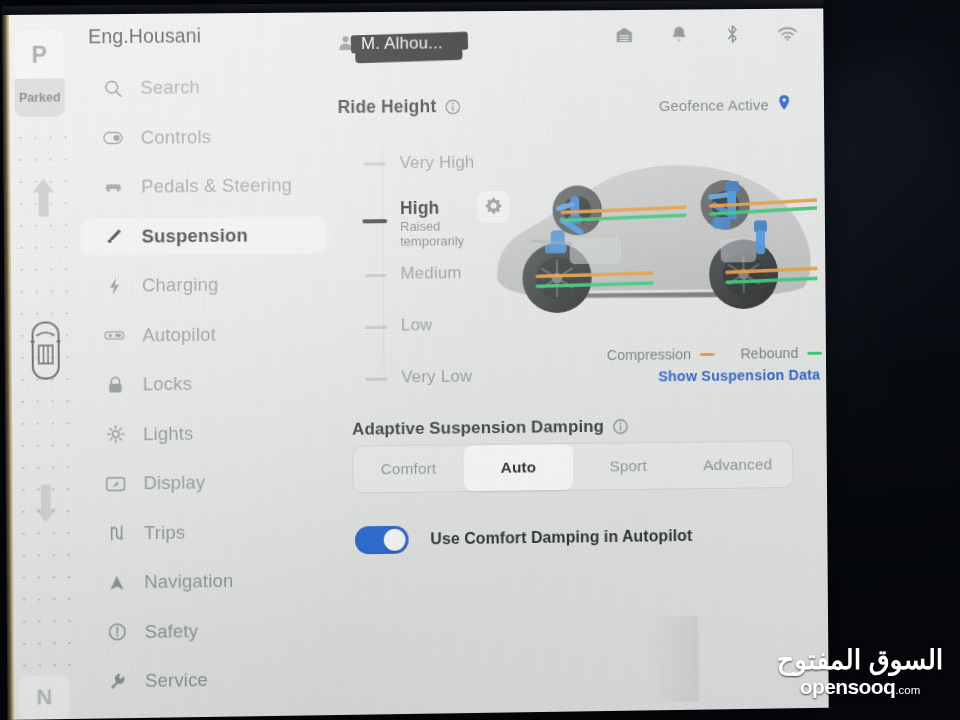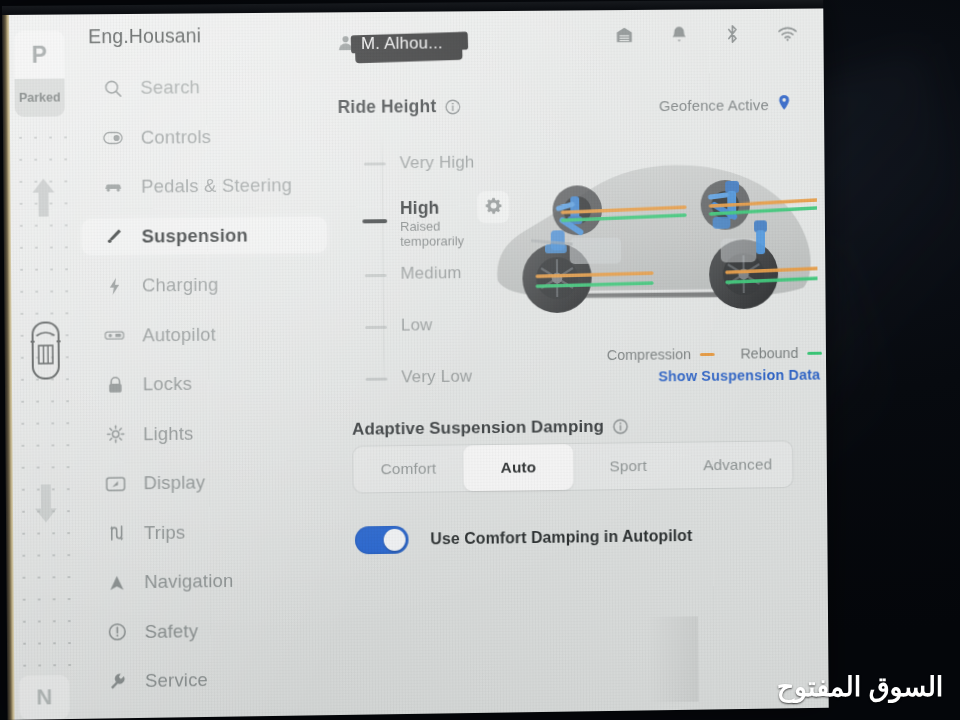--- a/index.html
+++ b/index.html
@@ -768,14 +768,17 @@
         <span class="knob"></span>
       </div>
       <span class="toggle-label">Use Comfort Damping in Autopilot</span>
     </div>
 
     <div class="overlap-shade"></div>
   </div>
 
   <div class="watermark">
     <div class="wm-ar">السوق المفتوح</div>
+    <div class="wm-en">
+      <span>opensooq</span><span class="dotcom">.com</span>
+    </div>
   </div>
 </div>
 
 </body></html>

